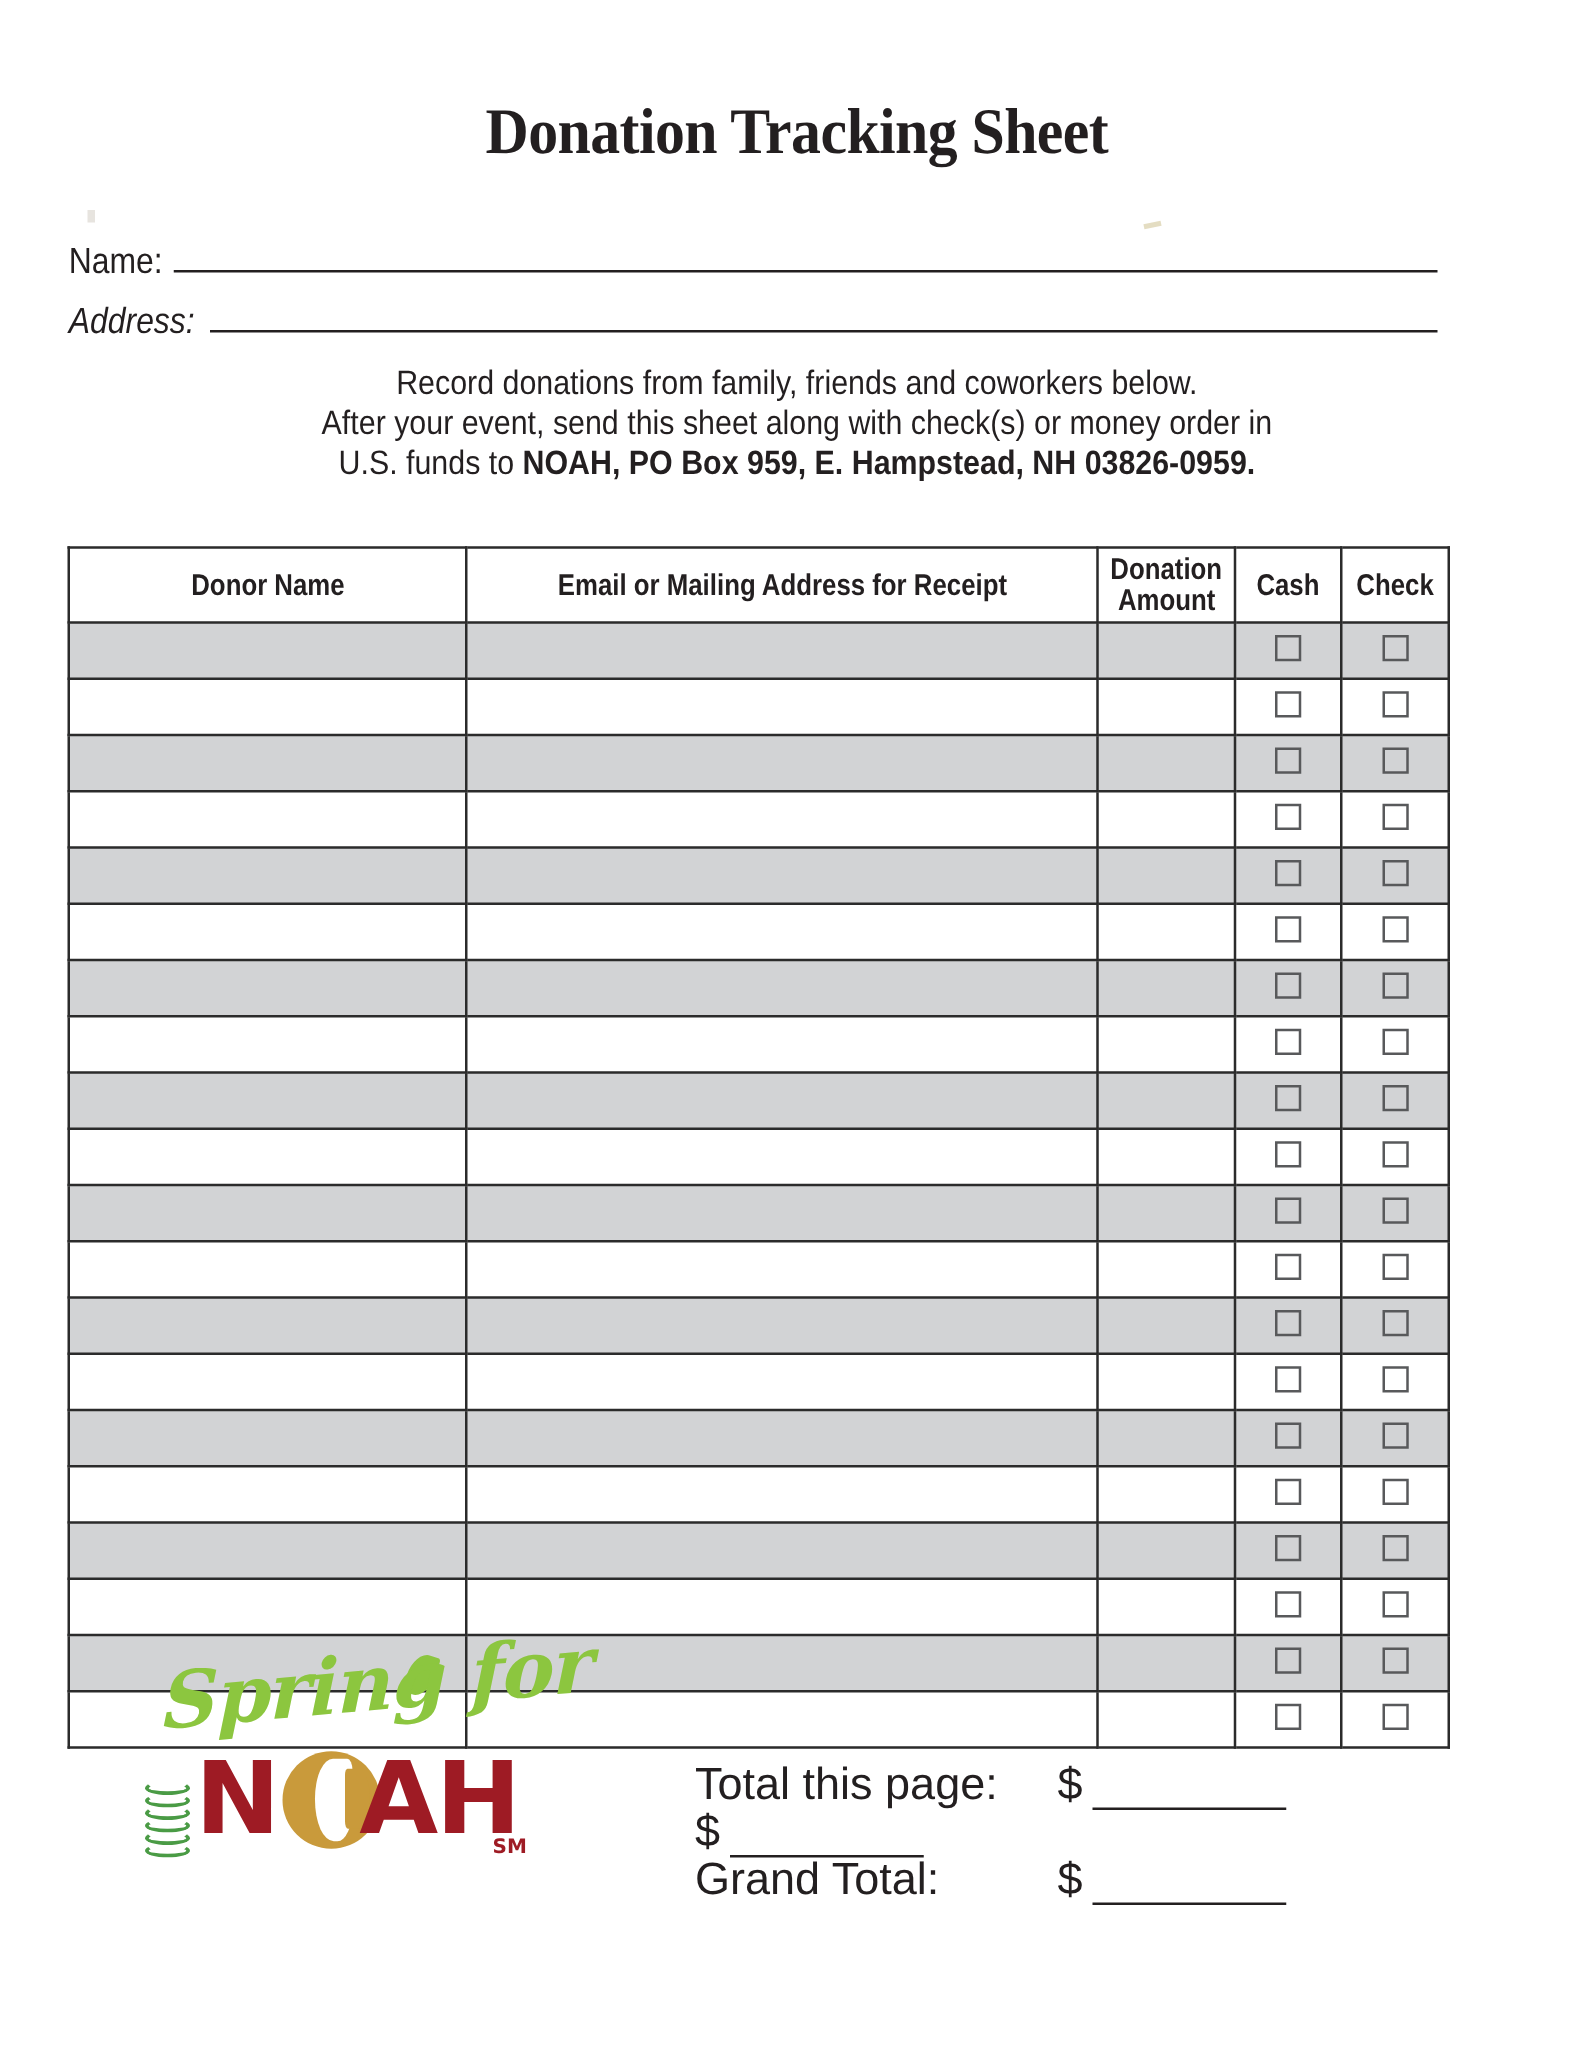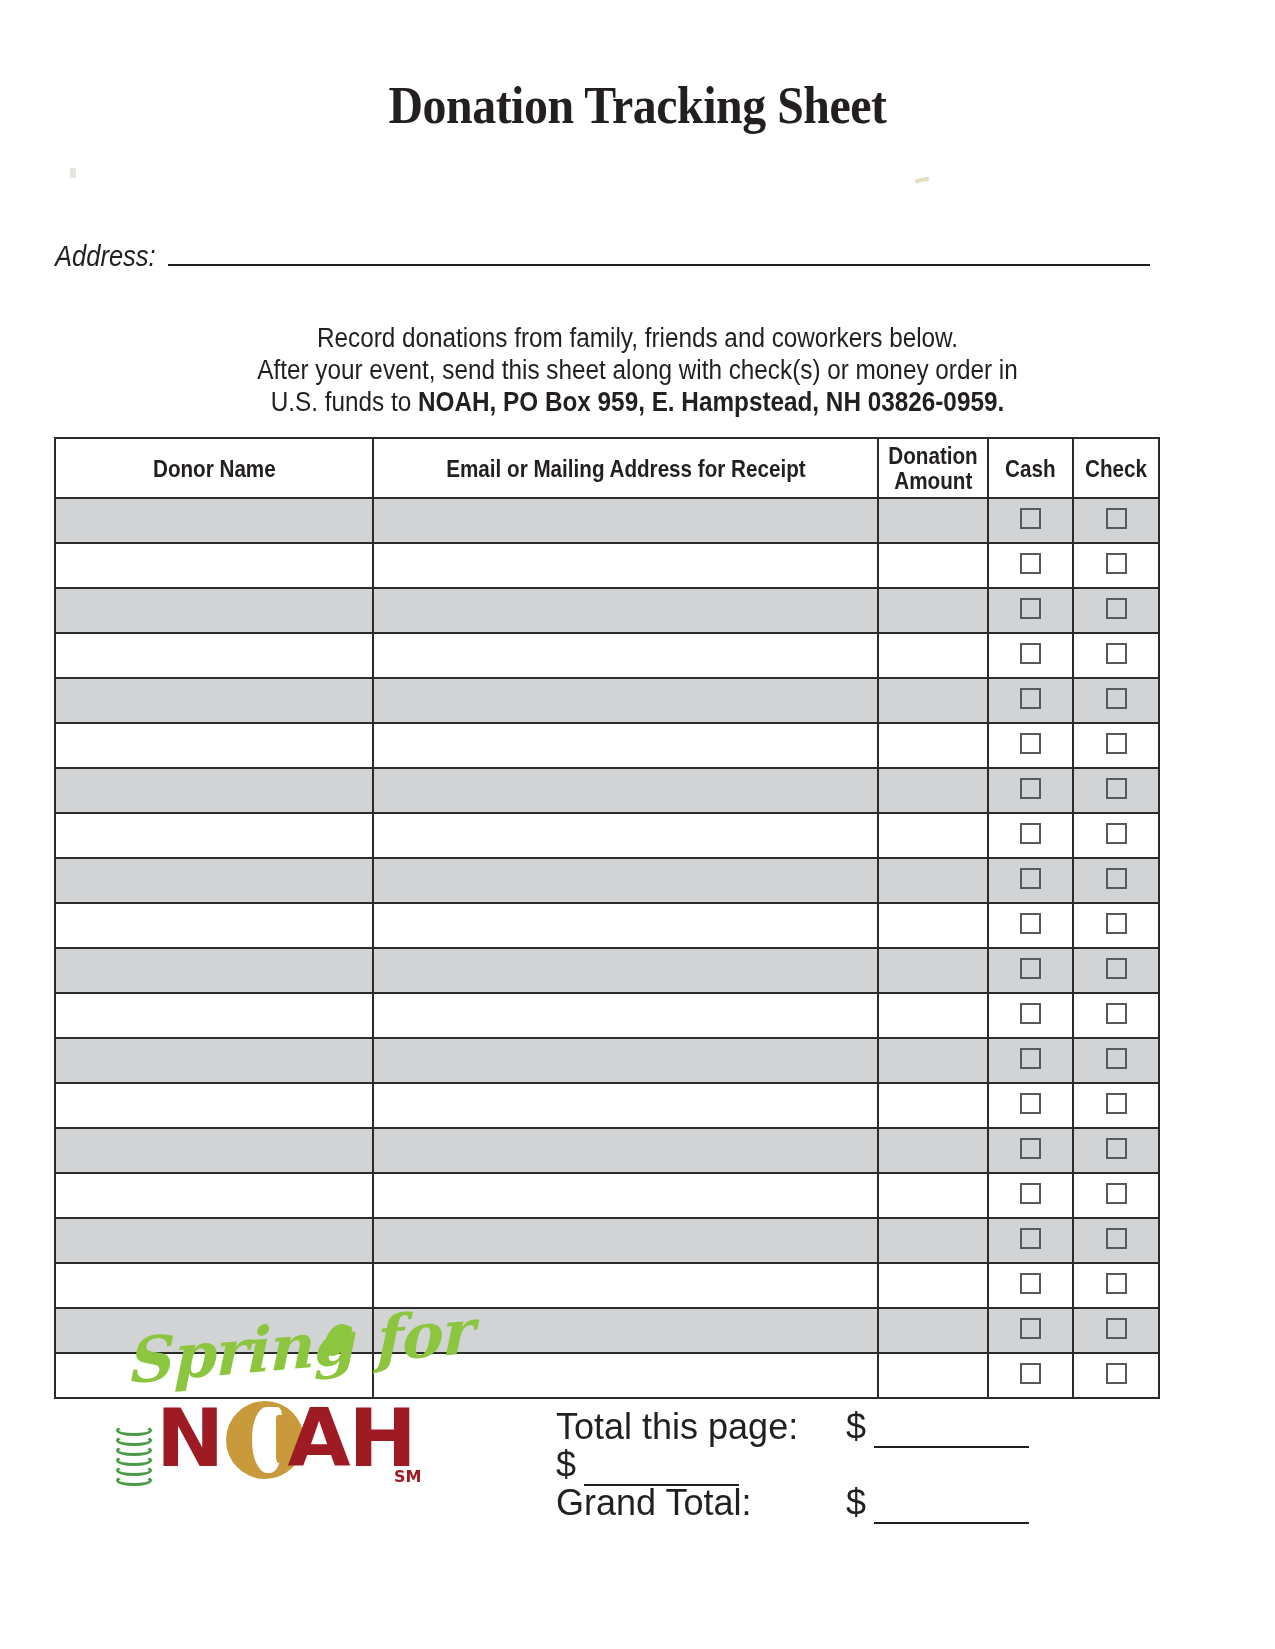--- a/index.html
+++ b/index.html
@@ -67,21 +67,20 @@
   
   .instructions {
     position: absolute;
     top: 290px;
     left: 0;
     width: 1275px;
     text-align: center;
     font-size: 27px;
     line-height: 32px;
     color: #231f20;
-    margin-top: 32px;
   }
   .instructions .ln {
     display: block;
     transform: scaleX(0.9);
   }
   .instructions b { font-weight: bold; }
 
   
   .sheet-table {
     position: absolute;
@@ -289,20 +288,24 @@
 </head>
 <body>
 
 <div class="page">
 
   <div class="artifact" style="left:915px; top:178px; width:14px; height:4px; transform:rotate(-12deg);"></div>
   <div class="artifact" style="left:70px; top:168px; width:6px; height:10px; background:#cfc9c0; opacity:0.5;"></div>
 
   <div class="title">Donation Tracking Sheet</div>
 
+  <div class="field-row name">
+    <span class="field-label">Name:</span>
+    <span class="field-line"></span>
+  </div>
 
   <div class="field-row address">
     <span class="field-label">Address:</span>
     <span class="field-line"></span>
   </div>
 
   <div class="instructions">
     <span class="ln">Record donations from family, friends and coworkers below.</span>
     <span class="ln">After your event, send this sheet along with check(s) or money order in</span>
     <span class="ln"><span>U.S. funds to </span><b>NOAH, PO Box 959, E. Hampstead, NH 03826-0959.</b></span>

